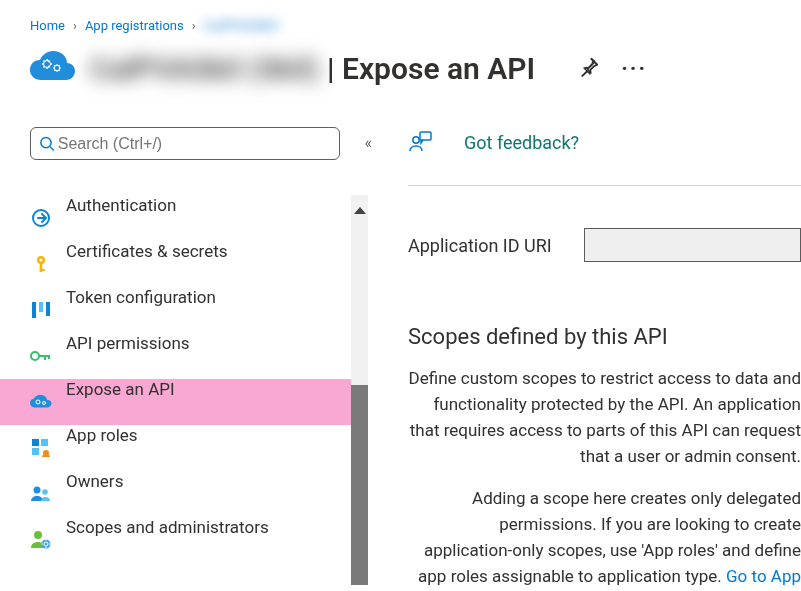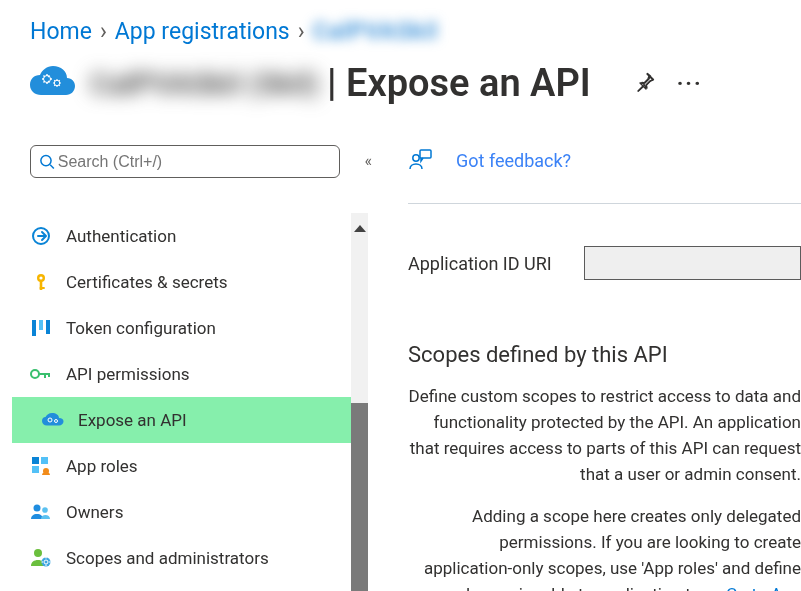--- a/index.html
+++ b/index.html
@@ -14,21 +14,21 @@
     background: #fff;
     -webkit-font-smoothing: antialiased;
   }
 
   
   .breadcrumb {
     display: flex;
     align-items: center;
     gap: 8px;
     padding: 18px 30px 6px 30px;
-    font-size: 23px;
+    font-size: 13px;
     color: #0078d4;
   }
   .breadcrumb a { color: #0078d4; text-decoration: none; cursor:pointer;}
   .breadcrumb .sep { color: #605e5c; }
   .bc-blur {
     filter: blur(6px);
     color: #2f8ad6;
     font-weight: 600;
     letter-spacing: 1px;
     white-space: nowrap;
@@ -44,21 +44,21 @@
   .cloud-svg { width: 48px; height: 35px; flex-shrink:0;}
   .title-blur {
     font-size: 30px;
     font-weight: 600;
     color: #444;
     filter: blur(9px);
     white-space: nowrap;
     margin-right: -6px;
   }
   .title-text {
-    font-size: 38px;
+    font-size: 30px;
     font-weight: 600;
     color: #323130;
     white-space: nowrap;
   }
   .title-actions {
     display:flex;
     align-items:center;
     gap: 22px;
     margin-left: 30px;
   }
@@ -103,29 +103,28 @@
   .chevrons { color:#605e5c; font-size:16px; letter-spacing:-4px; transform:translateY(-1px);}
 
   
   .nav {
     margin-top: 35px;
     padding-bottom: 20px;
     position: relative;
   }
   .nav-item {
     display:flex;
-    align-items:center;
     height: 46px;
     padding-left: 30px;
     font-size: 17px;
     color: #323130;
     cursor: pointer;
     gap: 14px;
   }
-  .nav-item.active { background: #86efac; margin-left: 12px; }
+  .nav-item.active { background: #f9a8d4; }
   .nav-item .icon { width: 22px; display:flex; justify-content:center; align-items:center;}
 
   
   .scroll-track {
     position:absolute;
     right: 0;
     top: 0;
     bottom: 0;
     width: 17px;
     background: #f1f1f1;
@@ -148,23 +147,23 @@
 
   
   .right-col {
     flex: 1;
     padding-left: 40px;
     position: relative;
   }
   .feedback-row {
     display:flex;
     align-items:center;
-    gap: 24px;
+    gap: 32px;
     font-size: 18px;
-    color: #3b82f6;
+    color: #0f766e;
     height: 34px;
     margin-top: -2px;
   }
   .hr {
     height:1px;
     background: #cfd6dc;
     margin-top: 26px;
   }
 
   .field-row {

